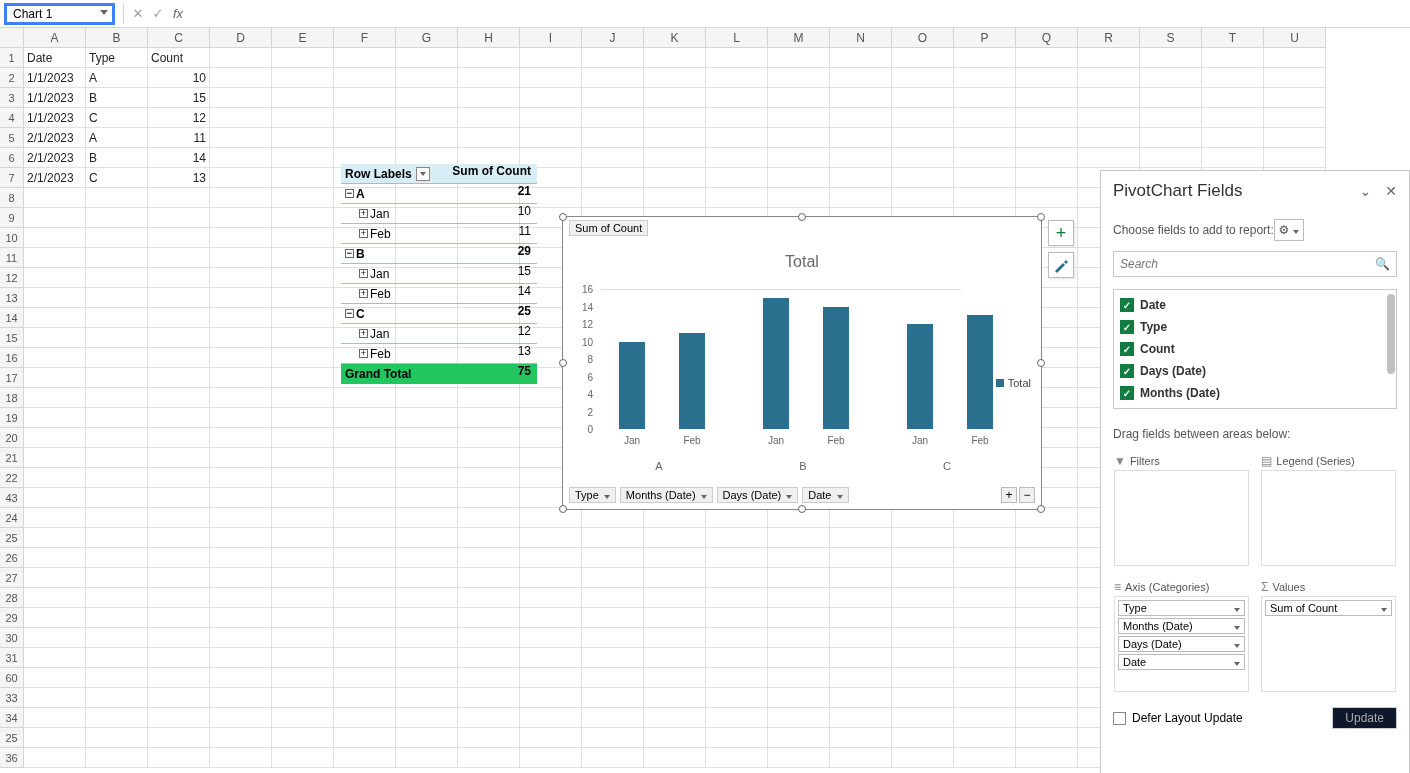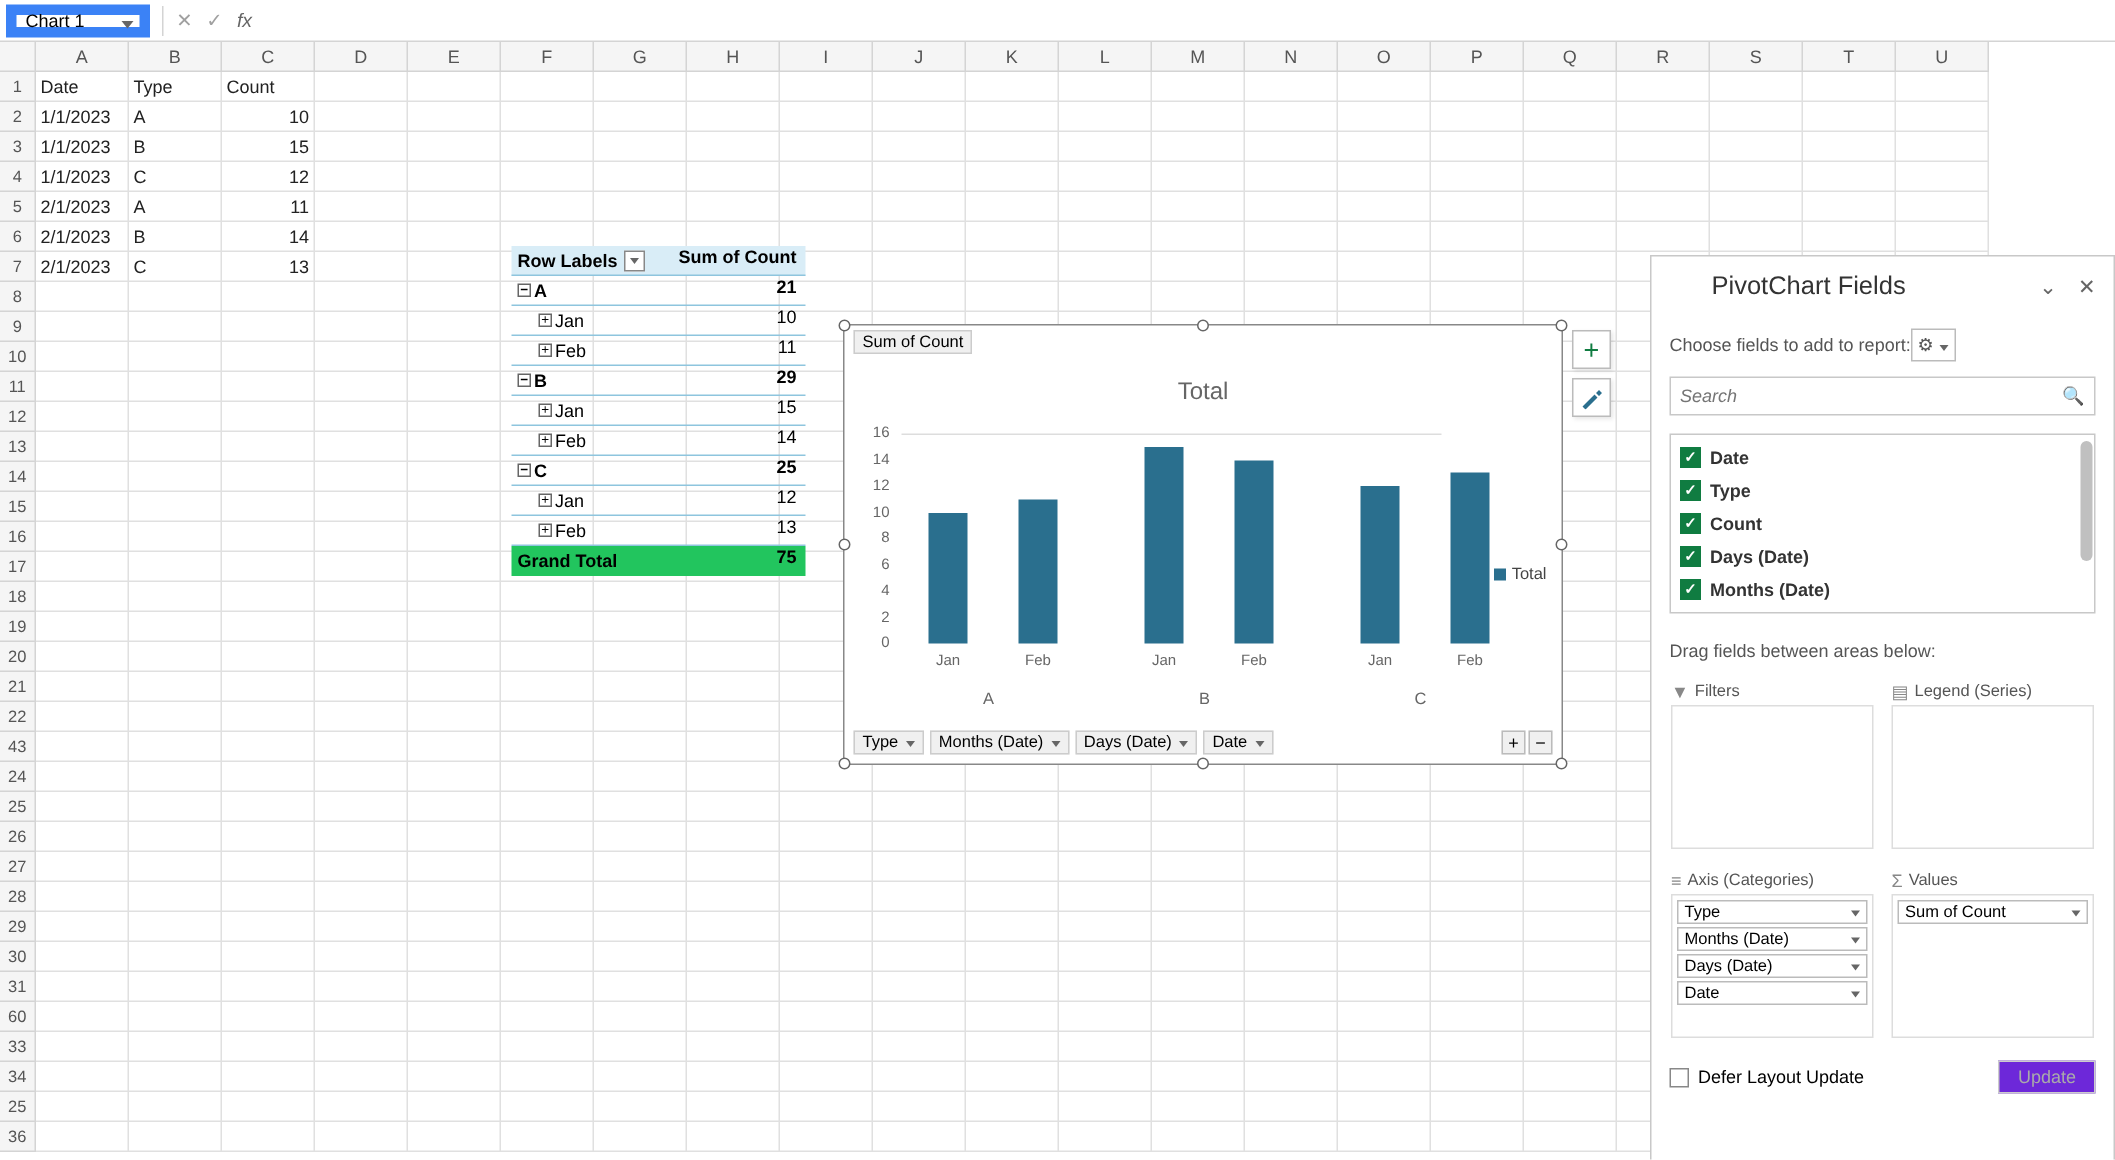--- a/index.html
+++ b/index.html
@@ -1,20 +1,20 @@
 <!DOCTYPE html>
 <html><head>
 <meta charset="utf-8">
 <style>
 * { box-sizing: border-box; margin: 0; padding: 0; }
 body { font-family: "Segoe UI", Arial, sans-serif; font-size: 12px; background: #fff; user-select: none; overflow: hidden; width: 1410px; height: 773px; position: relative; }
 
 
 .formula-bar { display: flex; align-items: center; height: 28px; border-bottom: 1px solid #d4d4d4; background: #fff; }
-.namebox { width: 96px; height: 22px; border: 7px solid #3b82f6; margin: 0 4px; display: flex; align-items: center; padding-left: 6px; background:#fff; position:relative; }
+.namebox { width: 111px; height: 22px; border: 3px solid #3b82f6; margin: 0 4px; display: flex; align-items: center; padding-left: 6px; background:#fff; position:relative; }
 .namebox .dd { position:absolute; right:4px; top:4px; width:0;height:0;border-left:4px solid transparent;border-right:4px solid transparent;border-top:5px solid #666; }
 .fb-sep { width:1px; height:20px; background:#d4d4d4; margin:0 4px; }
 .fb-btn { width:20px; height:20px; display:flex; align-items:center; justify-content:center; color:#a0a0a0; font-size:13px; }
 .fx-input { flex:1; height:22px; border:none; padding-left:6px; outline:none; }
 
 
 .grid-wrap { position:absolute; top:28px; left:0; right:0; bottom:0; }
 .colhead { display:flex; height:20px; margin-left:24px; }
 .colhead .ch { width:62px; border-right:1px solid #d4d4d4; border-bottom:1px solid #d4d4d4; text-align:center; font-size:12px; color:#555; line-height:20px; background:#f5f5f5;}
 .row { display:flex; height:20px; }
@@ -52,39 +52,39 @@
 .chart-btns { position:absolute; left:6px; bottom:6px; display:flex; gap:4px;}
 .chart-filter { border:1px solid #ccc; background:#f0f0f0; padding:1px 5px; font-size:11px; display:flex; align-items:center; gap:3px;}
 .chart-pm { position:absolute; right:6px; bottom:6px; display:flex; gap:2px;}
 .pm { width:16px;height:16px;border:1px solid #bbb;background:#f0f0f0;text-align:center;line-height:14px;font-size:12px;}
 .side-btns { position:absolute; left:1048px; top:192px; display:flex; flex-direction:column; gap:6px;}
 .side-btn { width:26px; height:26px; border:1px solid #bbb; background:#fff; display:flex;align-items:center;justify-content:center; box-shadow:1px 1px 3px rgba(0,0,0,0.1);}
 
 
 .pane { position:absolute; right:0; top:142px; width:310px; height:618px; border:1px solid #c8c8c8; background:#fff; padding:10px 12px; }
 .pane-head { display:flex; justify-content:space-between; align-items:center; }
-.pane-title { font-size:17px; color:#333;margin-left:28px;}
+.pane-title { font-size:17px; color:#333;}
 .pane-ctrl { display:flex; gap:14px; color:#666;}
 .pane-sub { font-size:12px; color:#555; margin-top:18px; display:flex; align-items:center;}
 .gear { border:1px solid #bbb; width:30px;height:22px;display:flex;align-items:center;justify-content:center;gap:2px;}
 .search { margin-top:10px; border:1px solid #c8c8c8; height:26px; display:flex; align-items:center; padding:0 6px; color:#888;}
 .search input { border:none; flex:1; outline:none; font-size:12px; font-style:italic; color:#888;}
 .fieldlist { margin-top:12px; border:1px solid #c8c8c8; height:120px; overflow:auto; padding:4px 2px;}
 .field { display:flex; align-items:center; gap:6px; height:22px; padding-left:4px; font-size:12px; font-weight:bold; color:#333;}
 .chk { width:14px; height:14px; background:#107c41; display:flex;align-items:center;justify-content:center;color:#fff;font-size:10px;}
 .drag-label { font-size:12px; color:#555; margin-top:18px;}
 .zones { display:grid; grid-template-columns:1fr 1fr; gap:10px 10px; margin-top:10px;}
 .zone { border:1px solid transparent;}
 .zone-h { font-size:11px; color:#555; display:flex; align-items:center; gap:4px; height:18px;}
 .zone-body { border:1px solid #ddd; height:96px; background:#fff; padding:3px; overflow:auto;}
 .zone-body2 { border:1px solid #ddd; height:96px; background:#fff; padding:3px; overflow:auto;}
 .tag { border:1px solid #bbb; background:#fff; font-size:11px; padding:1px 4px; margin-bottom:2px; display:flex; justify-content:space-between; align-items:center;}
 .deferrow { display:flex; justify-content:space-between; align-items:center; margin-top:14px;}
 .deferchk { width:13px;height:13px;border:1px solid #888;display:inline-block;margin-right:6px;vertical-align:middle;}
-.update-btn { border:1px solid #ccc; background:#6d28d9; color:#aaa; padding:3px 12px; font-size:12px;}
+.update-btn { border:1px solid #ccc; background:#0f172a; color:#aaa; padding:3px 12px; font-size:12px;}
 .ic { color:#888; font-size:12px;}
 .dd-sm::after{content:"";display:inline-block;border-left:3px solid transparent;border-right:3px solid transparent;border-top:4px solid #666;margin-left:2px;}
 .scroll-thumb { position:absolute; right:1px; top:4px; width:8px; height:80px; background:#c0c0c0; border-radius:4px;}
 </style>
 </head>
 <body>
 
 <div class="formula-bar">
   <div class="namebox">
       <span>Chart 1</span>

